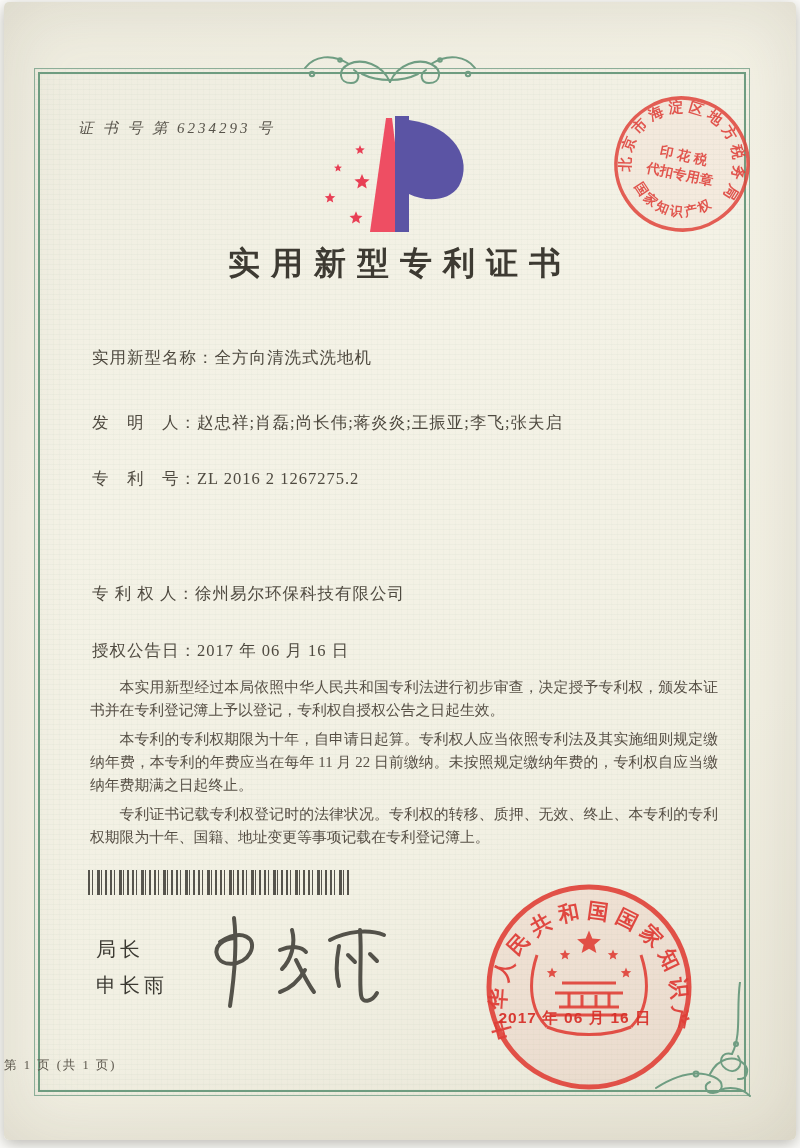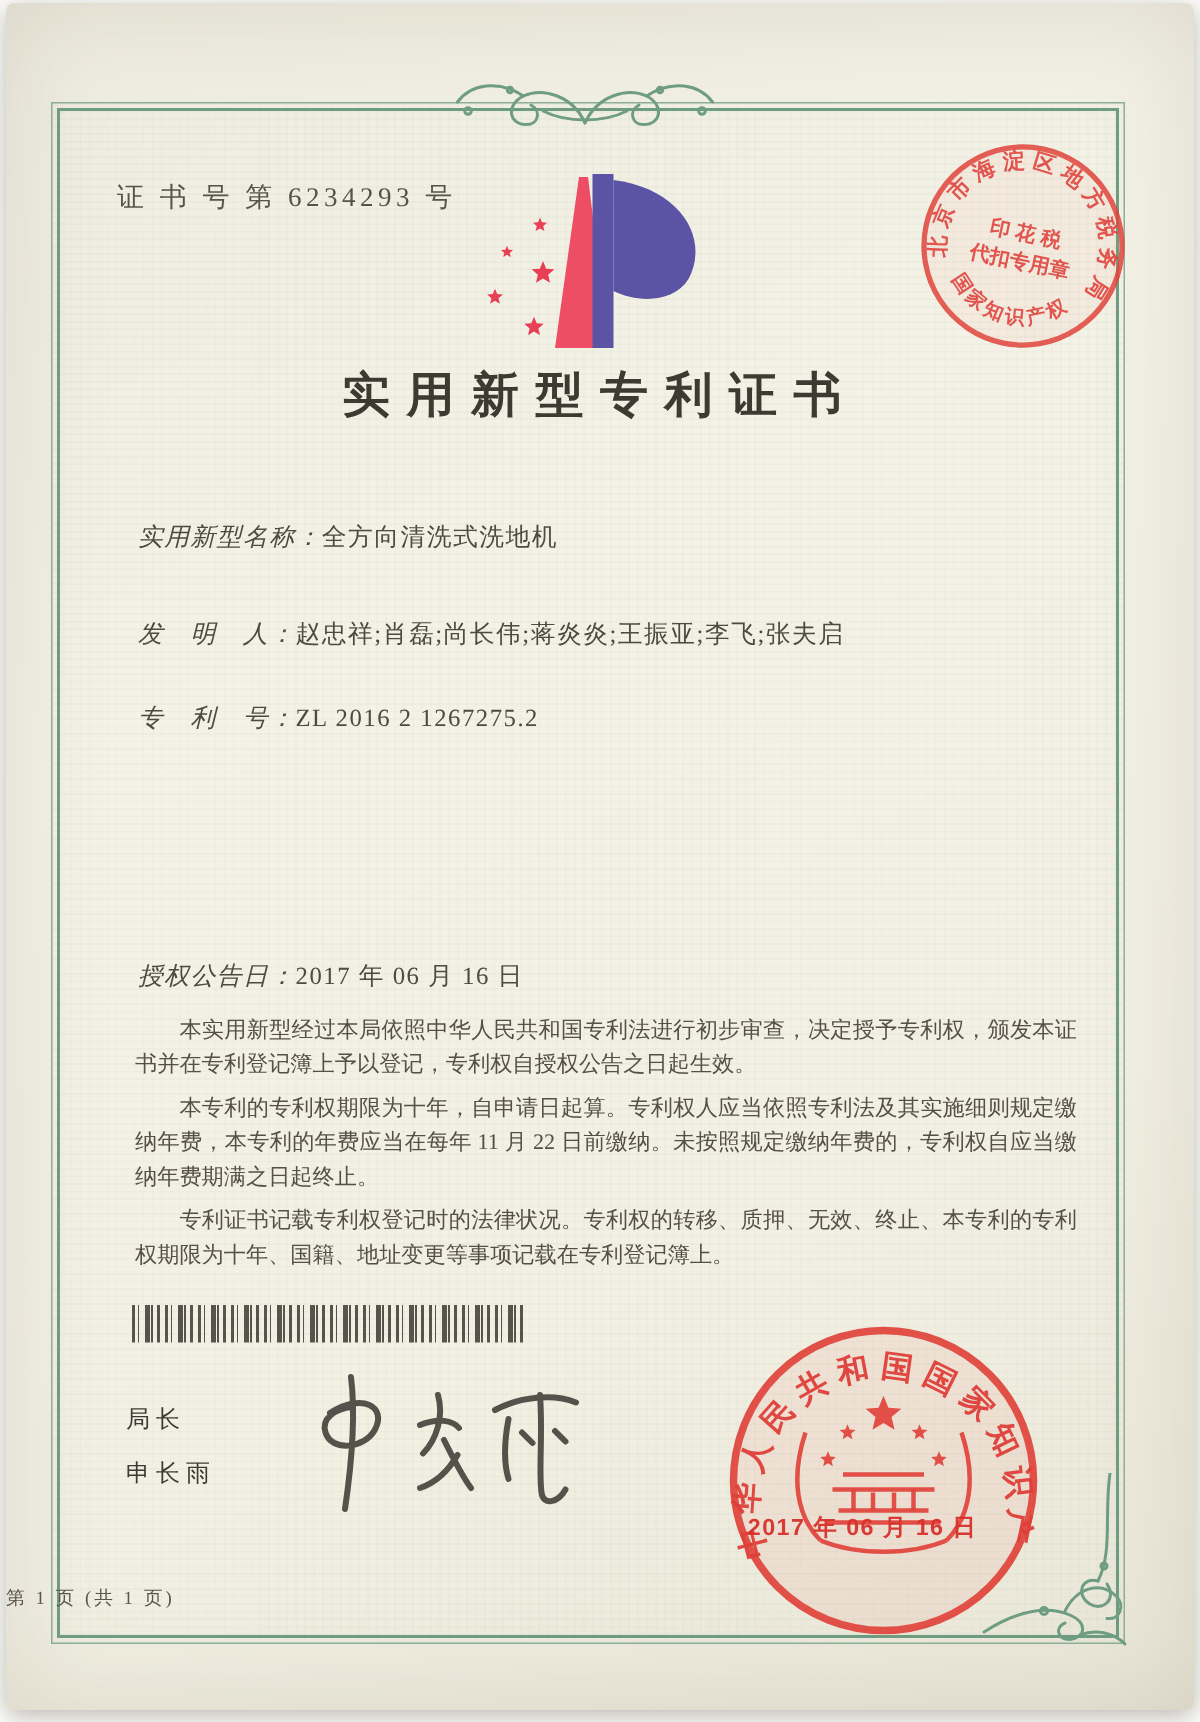--- a/index.html
+++ b/index.html
@@ -27,47 +27,47 @@
   }
   .frame::after{
     content:"";position:absolute;inset:0;pointer-events:none;
     background:
       repeating-linear-gradient(0deg, rgba(130,165,140,.055) 0 1px, transparent 1px 5px),
       repeating-linear-gradient(90deg, rgba(130,165,140,.04) 0 1px, transparent 1px 6px);
   }
   .ornament{position:absolute;pointer-events:none;}
   .cert-no{
     position:absolute;left:74px;top:117px;
-    font-size:18px;letter-spacing:3px;color:#57534a;
+    font-size:15px;letter-spacing:3px;color:#57534a;font-style:italic;
   }
   .logo{position:absolute;left:320px;top:108px;width:156px;height:130px;}
   .stamp-top{position:absolute;left:604px;top:88px;width:148px;height:148px;transform:rotate(12deg);opacity:.92;}
   .title{
     position:absolute;left:0;right:0;top:240px;text-align:center;
     font-size:32px;font-weight:bold;letter-spacing:11px;color:#3d3a32;
   }
   .field{
     position:absolute;left:88px;font-size:16.5px;color:#4f4a40;letter-spacing:1px;white-space:nowrap;
   }
-  .field .lab{color:#4f4a40;font-style:italic;}
+  .field .lab{color:#4f4a40;}
   .body-text{
     position:absolute;left:86px;width:632px;top:674px;
     font-size:14.8px;line-height:23px;color:#564f45;text-align:justify;
   }
   .body-text p{margin:0 4px 6px 0;text-indent:2em;}
   .barcode{
     position:absolute;left:84px;top:868px;width:262px;height:25px;opacity:.82;
     background:repeating-linear-gradient(90deg,
       #34322c 0 2px, transparent 2px 4px,
       #34322c 4px 5px, transparent 5px 9px,
       #34322c 9px 12px, transparent 12px 13px,
       #34322c 13px 14px, transparent 14px 17px,
       #34322c 17px 19px, transparent 19px 22px);
   }
-  .issuer{position:absolute;left:80px;font-family:Liberation Serif, serif;color:#3c3a33;font-size:16px;letter-spacing:4px;}
+  .issuer{position:absolute;left:92px;font-family:Liberation Serif, serif;color:#3c3a33;font-size:20px;letter-spacing:4px;}
   .issuer.post{top:934px;}
   .issuer.name{top:970px;}
   .signature{position:absolute;left:196px;top:908px;width:210px;height:105px;}
   .gov-seal{position:absolute;left:473px;top:873px;width:224px;height:224px;}
   .seal-date{
     position:absolute;left:471px;top:1006px;width:200px;text-align:center;
     color:rgba(215,48,42,.95);font-weight:bold;font-size:15.5px;letter-spacing:1px;
     font-family:"Liberation Sans",sans-serif;
   }
   .footer{
@@ -152,20 +152,23 @@
   <div class="title">实用新型专利证书</div>
 
   <div class="field" style="top:345px;">
     <span class="lab">实用新型名称：</span><span>全方向清洗式洗地机</span>
   </div>
   <div class="field" style="top:410px;">
     <span class="lab">发　明　人：</span><span>赵忠祥;肖磊;尚长伟;蒋炎炎;王振亚;李飞;张夫启</span>
   </div>
   <div class="field" style="top:466px;">
     <span class="lab">专　利　号：</span><span>ZL 2016 2 1267275.2</span>
+  </div>
+  <div class="field" style="top:581px;">
+    <span class="lab">专 利 权 人：</span><span>徐州易尔环保科技有限公司</span>
   </div>
   <div class="field" style="top:638px;">
     <span class="lab">授权公告日：</span><span>2017 年 06 月 16 日</span>
   </div>
 
   <div class="body-text">
     <p>本实用新型经过本局依照中华人民共和国专利法进行初步审查，决定授予专利权，颁发本证书并在专利登记簿上予以登记，专利权自授权公告之日起生效。</p>
     <p>本专利的专利权期限为十年，自申请日起算。专利权人应当依照专利法及其实施细则规定缴纳年费，本专利的年费应当在每年 11 月 22 日前缴纳。未按照规定缴纳年费的，专利权自应当缴纳年费期满之日起终止。</p>
     <p>专利证书记载专利权登记时的法律状况。专利权的转移、质押、无效、终止、本专利的专利权期限为十年、国籍、地址变更等事项记载在专利登记簿上。</p>
   </div>

